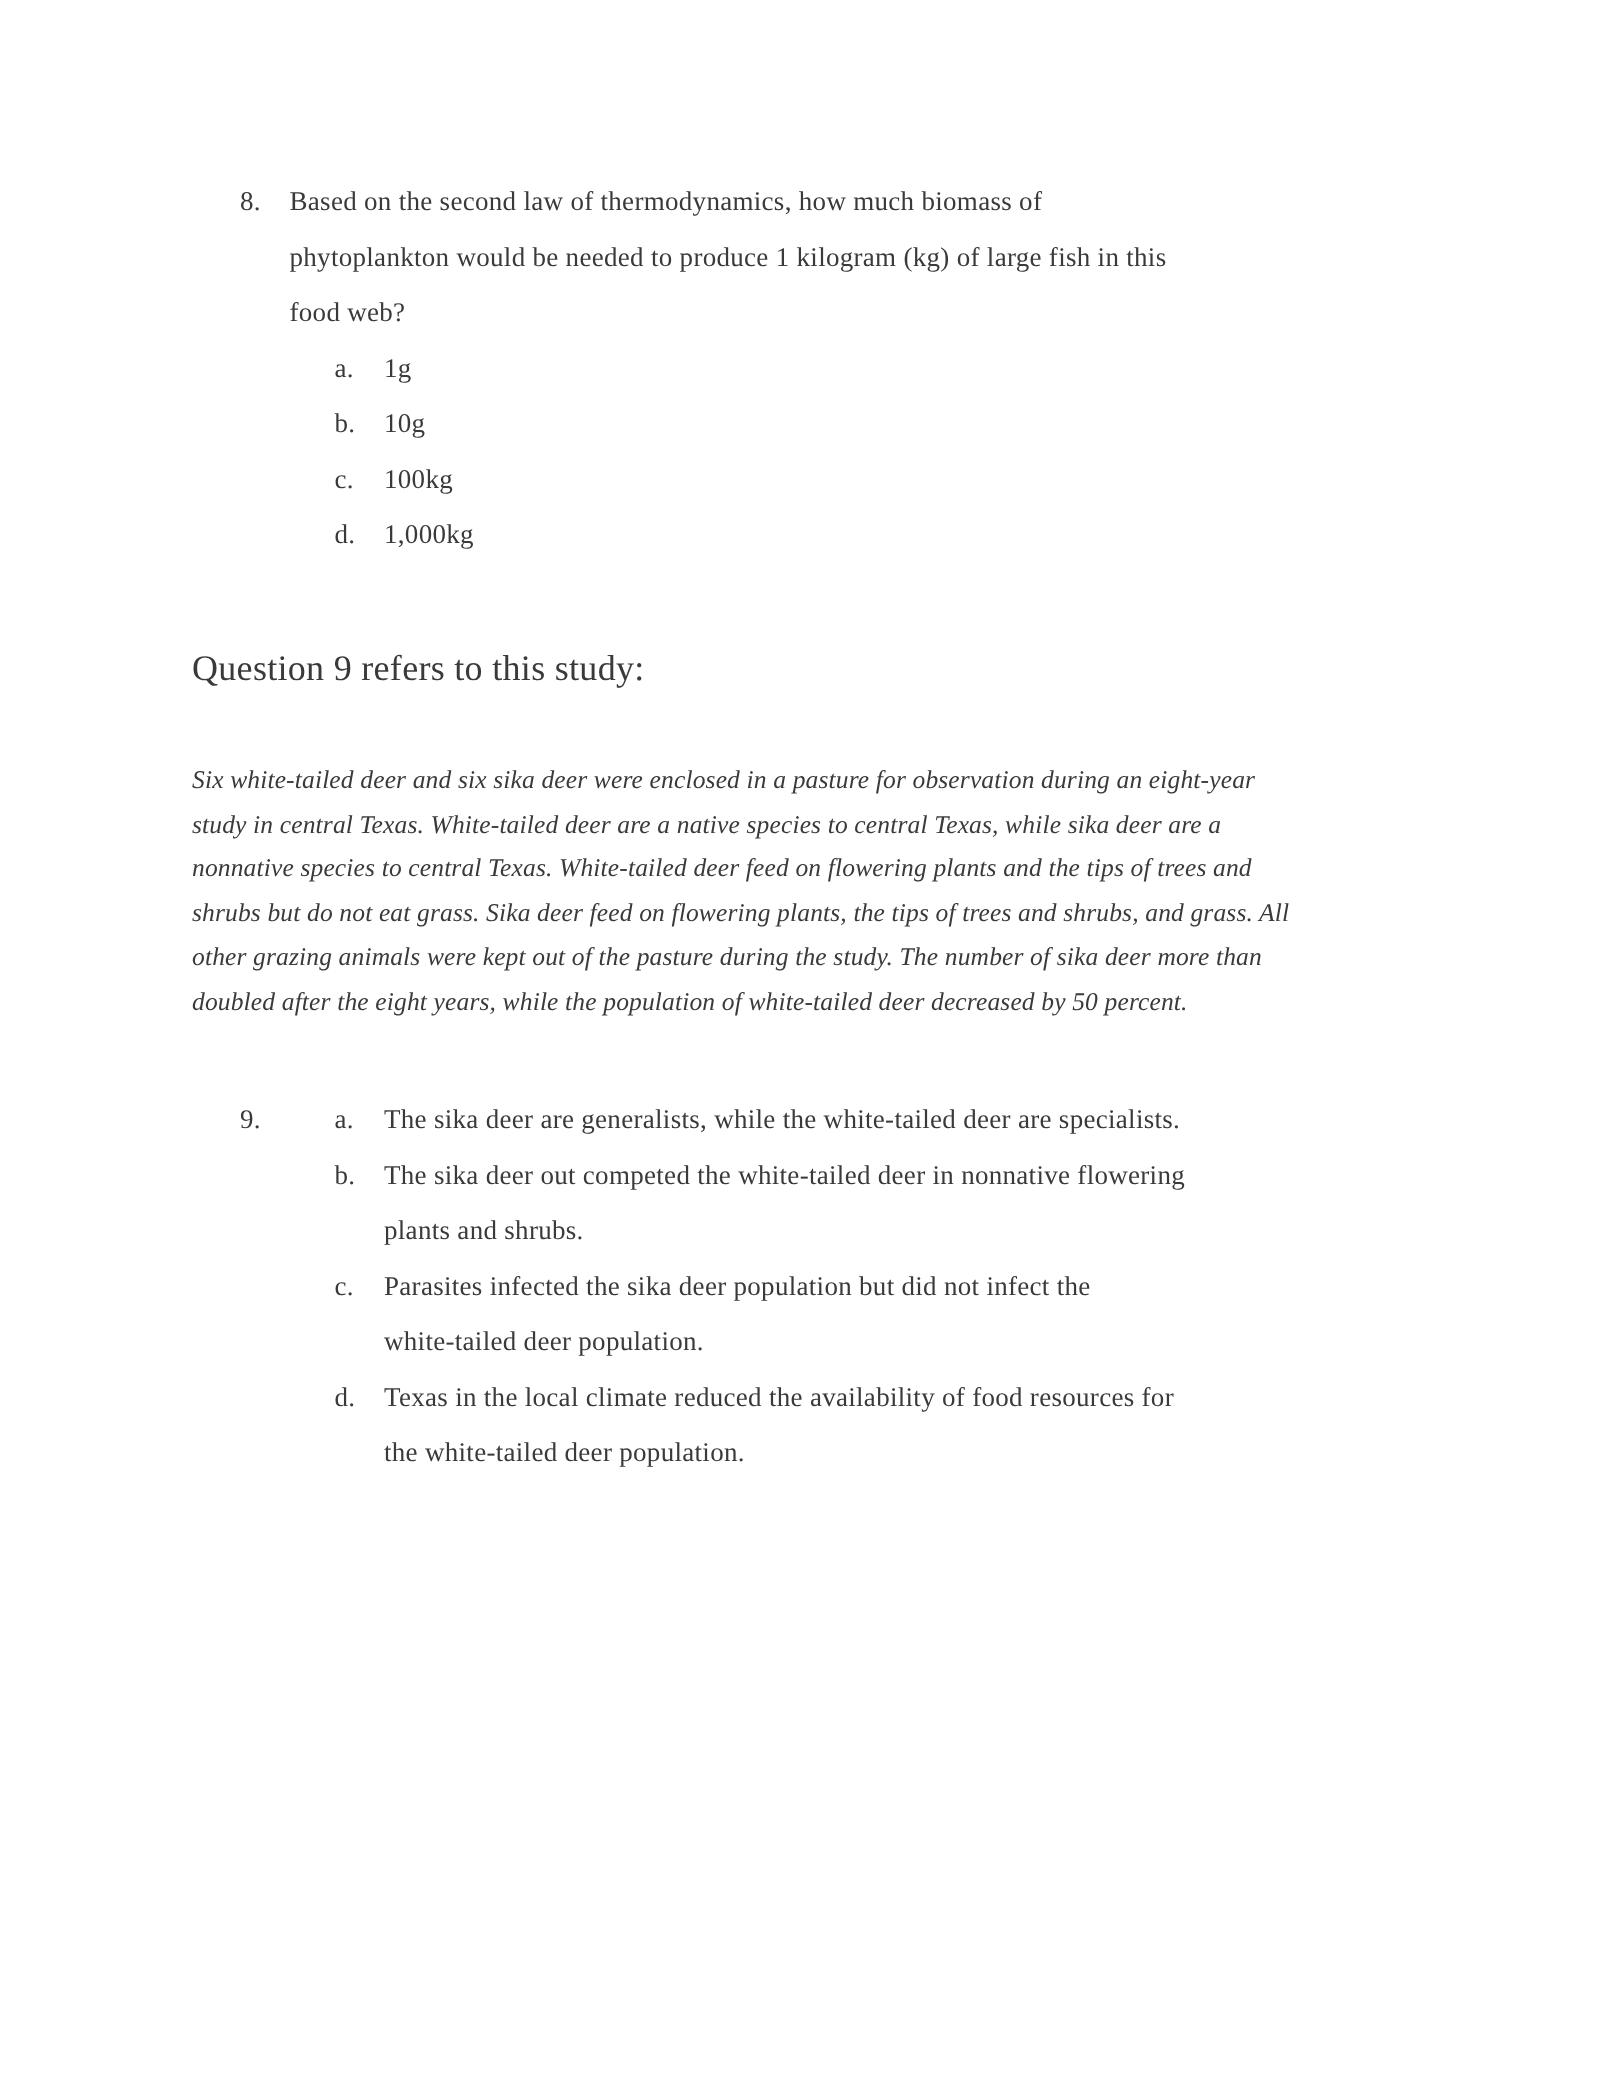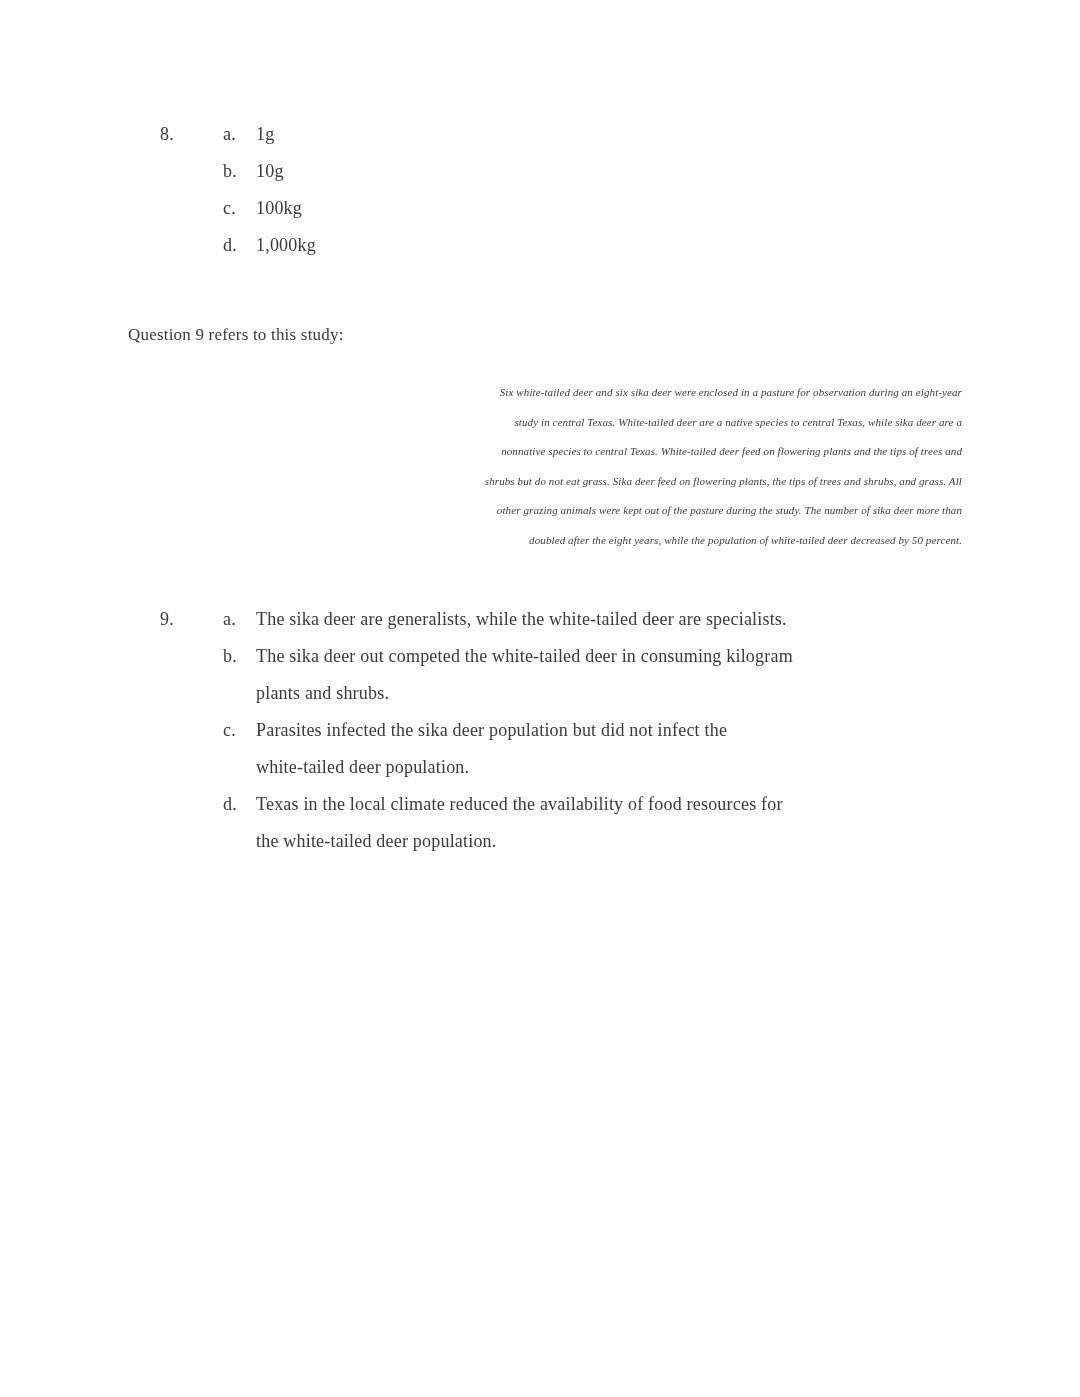--- a/index.html
+++ b/index.html
@@ -44,45 +44,47 @@
     display: flex;
     align-items: flex-start;
     font-size: 18px;
     line-height: 37px;
     letter-spacing: 0.2px;
   }
   .opt-letter { flex: 0 0 33px; width: 33px; }
   .opt-text { flex: 1; min-width: 0; white-space: pre-line; }
   .study-intro {
     margin-top: 56px;
-    font-size: 17px;
+    font-size: 24px;
     line-height: 30px;
     letter-spacing: 0.2px;
   }
   .study-passage {
-    margin-top: 28px;
-    font-size: 11px;
+    margin-top: 44px;
+    font-size: 17px;
     font-style: italic;
     line-height: 29.5px;
     letter-spacing: 0.1px;
     white-space: pre-line;
     max-width: 836px;
-    text-align: right;
   }
   .q9 { margin-top: 46px; }
 </style>
 </head>
 <body>
 
 <div class="page">
   <main class="content">
 
     <section class="question q8">
       <span class="q-num">8.</span>
       <div class="q-body">
+        <p class="q-text">Based on the second law of thermodynamics, how much biomass of
+phytoplankton would be needed to produce 1 kilogram (kg) of large fish in this
+food web?</p>
         <div class="options">
           <div class="option">
             <span class="opt-letter">a.</span>
             <span class="opt-text">1g</span>
           </div>
           <div class="option">
             <span class="opt-letter">b.</span>
             <span class="opt-text">10g</span>
           </div>
           <div class="option">
@@ -108,21 +110,21 @@
     <section class="question q9">
       <span class="q-num">9.</span>
       <div class="q-body">
         <div class="options">
           <div class="option">
             <span class="opt-letter">a.</span>
             <span class="opt-text">The sika deer are generalists, while the white-tailed deer are specialists.</span>
           </div>
           <div class="option">
             <span class="opt-letter">b.</span>
-            <span class="opt-text">The sika deer out competed the white-tailed deer in consuming kilogram
+            <span class="opt-text">The sika deer out competed the white-tailed deer in nonnative flowering
 plants and shrubs.</span>
           </div>
           <div class="option">
             <span class="opt-letter">c.</span>
             <span class="opt-text">Parasites infected the sika deer population but did not infect the
 white-tailed deer population.</span>
           </div>
           <div class="option">
             <span class="opt-letter">d.</span>
             <span class="opt-text">Texas in the local climate reduced the availability of food resources for

